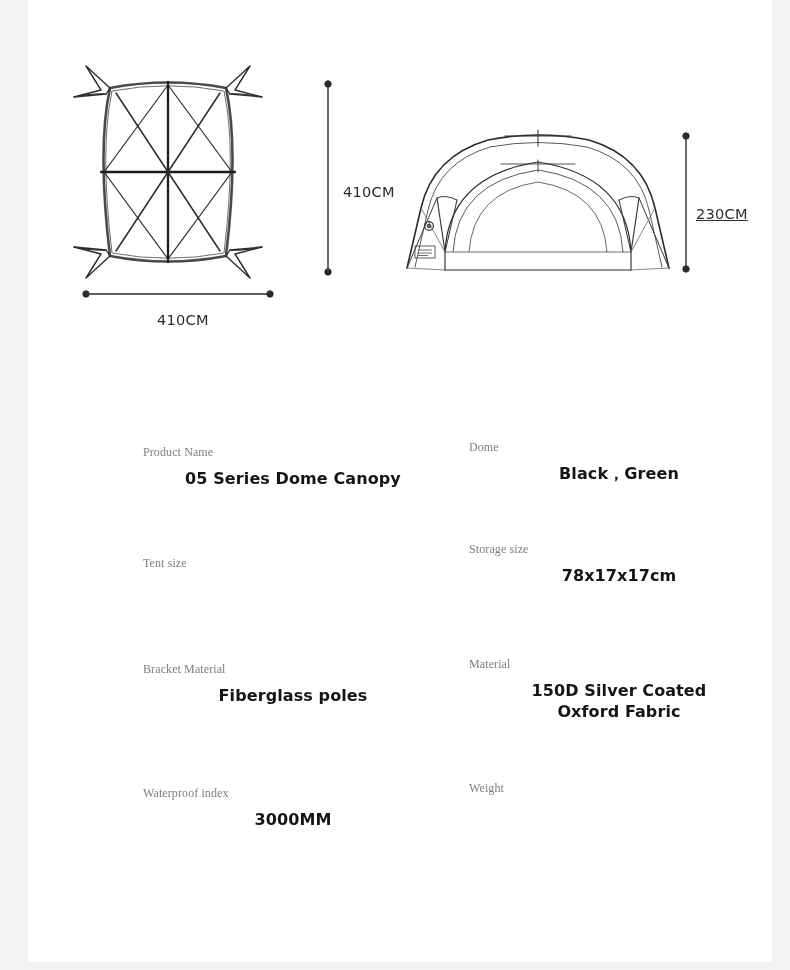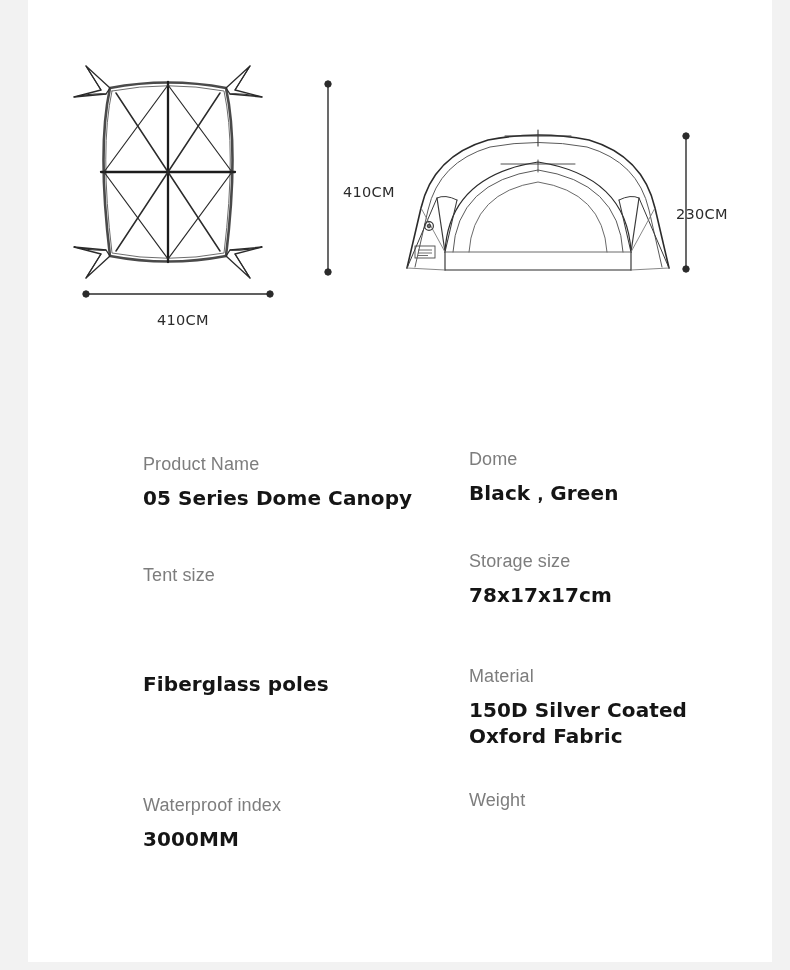--- a/index.html
+++ b/index.html
@@ -34,37 +34,37 @@
     position:absolute;
     left:0;top:425px;
     width:744px;
   }
   .col{position:absolute;top:0;}
   .col-left{left:115px;width:300px;}
   .col-right{left:441px;width:300px;}
 
   .row{position:absolute;left:0;width:100%;}
   .spec-label{
-    font-family:Liberation Sans, sans-serif;
-    font-size:18px;
+    font-family:Liberation Serif, serif;
+    font-size:12px;
     color:#7d7d7d;
     letter-spacing:.1px;
     line-height:1.25;
     white-space:nowrap;
-    margin-top:8px;
   }
   .spec-value{
     font-family:"DejaVu Sans", sans-serif;
-    font-size:20px;
+    font-size:16px;
     font-weight:bold;
     color:#151515;
     letter-spacing:.1px;
     line-height:1.3;
     margin-top:9px;
     white-space:pre-line;
+    text-align:center;
   }
 </style>
 </head>
 <body>
 
 <div id="page">
 
   <div id="diagrams">
 
     <svg style="position:absolute;left:40px;top:60px;" width="260" height="230" viewBox="0 0 260 230">
@@ -175,34 +175,35 @@
       </g>
     </svg>
 
     <svg style="position:absolute;left:648px;top:130px;" width="20" height="145" viewBox="0 0 20 145">
       <g stroke="#2b2b2b" fill="#2b2b2b">
         <line x1="10" y1="6" x2="10" y2="139" stroke-width="1.4"></line>
         <circle cx="10" cy="6" r="3.2"></circle>
         <circle cx="10" cy="139" r="3.2"></circle>
       </g>
     </svg>
-    <div class="dim-label" style="left:648px;top:194px;">230CM</div>
+    <div class="dim-label" style="left:668px;top:194px;text-decoration:underline;">230CM</div>
   </div>
 
   <div id="specs">
 
     <div class="col col-left">
       <div class="row" style="top:20px;">
         <div class="spec-label">Product Name</div>
         <div class="spec-value">05 Series Dome Canopy</div>
       </div>
       <div class="row" style="top:131px;">
         <div class="spec-label">Tent size</div>
       </div>
       <div class="row" style="top:237px;">
+        <div class="spec-label">Bracket Material</div>
         <div class="spec-value">Fiberglass poles</div>
       </div>
       <div class="row" style="top:361px;">
         <div class="spec-label">Waterproof index</div>
         <div class="spec-value">3000MM</div>
       </div>
     </div>
 
     <div class="col col-right">
       <div class="row" style="top:15px;">

